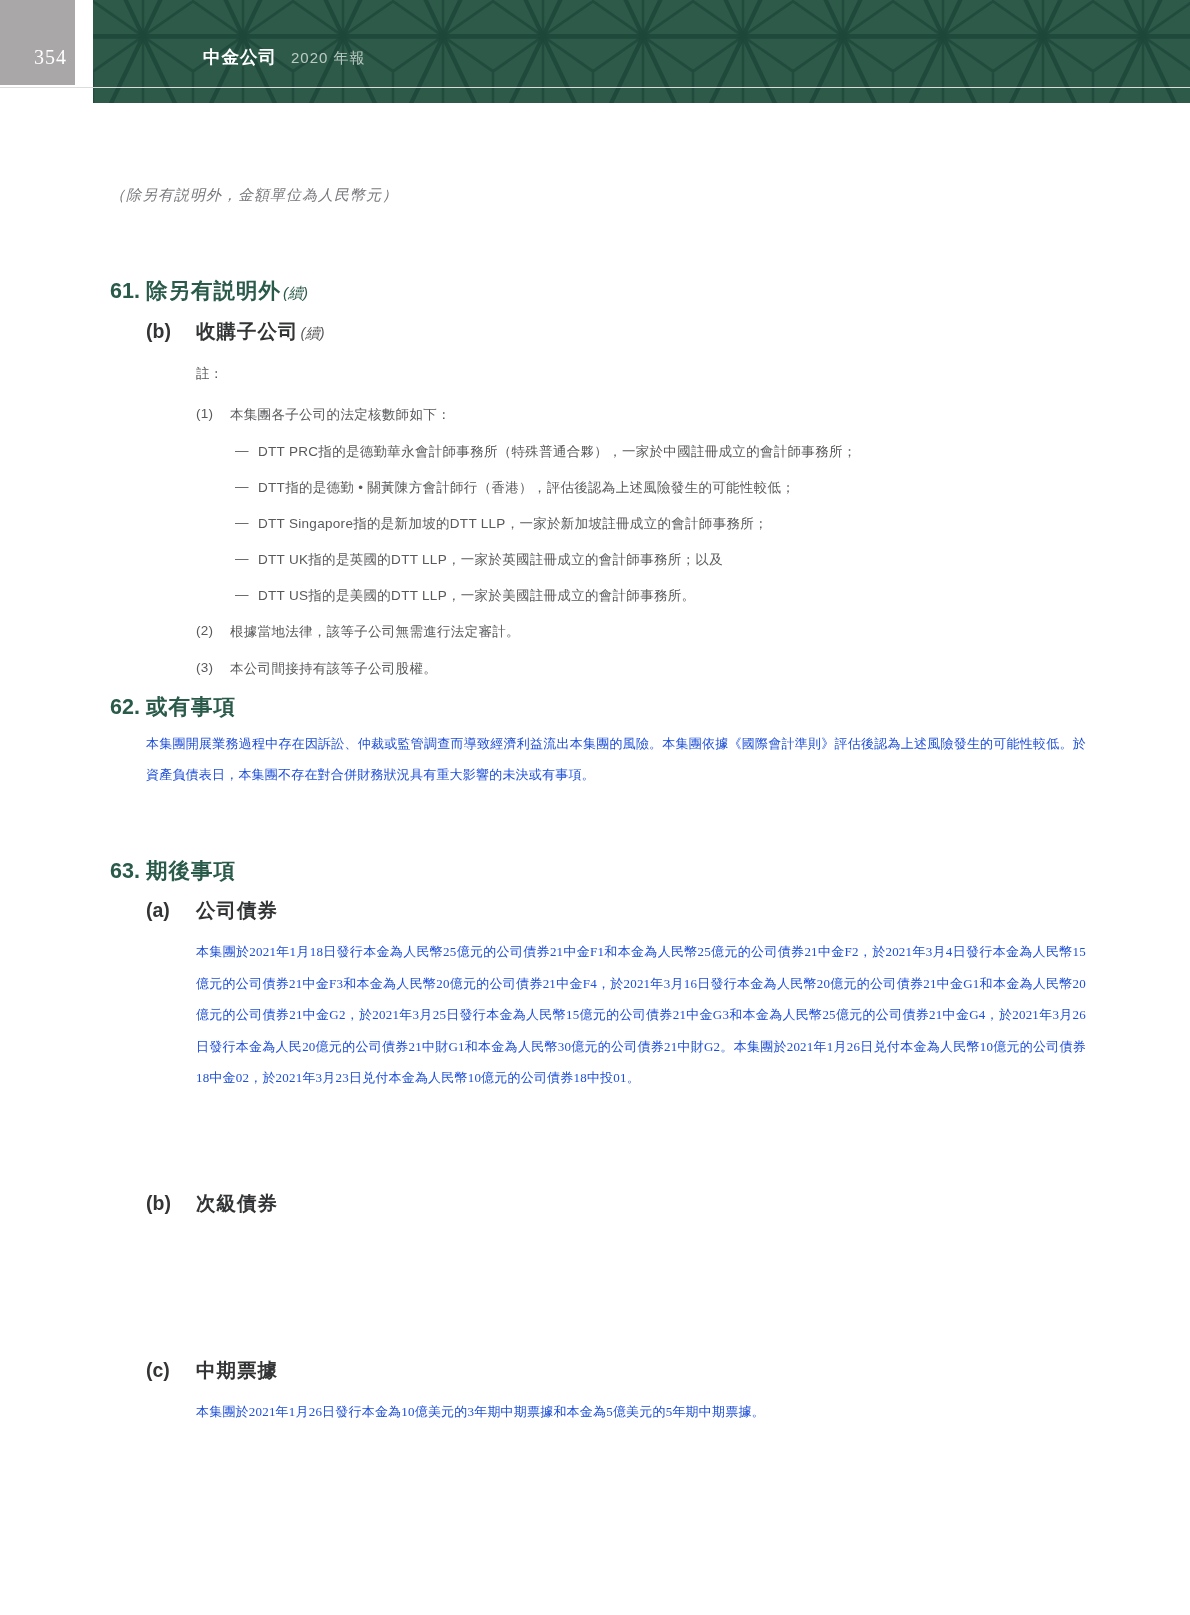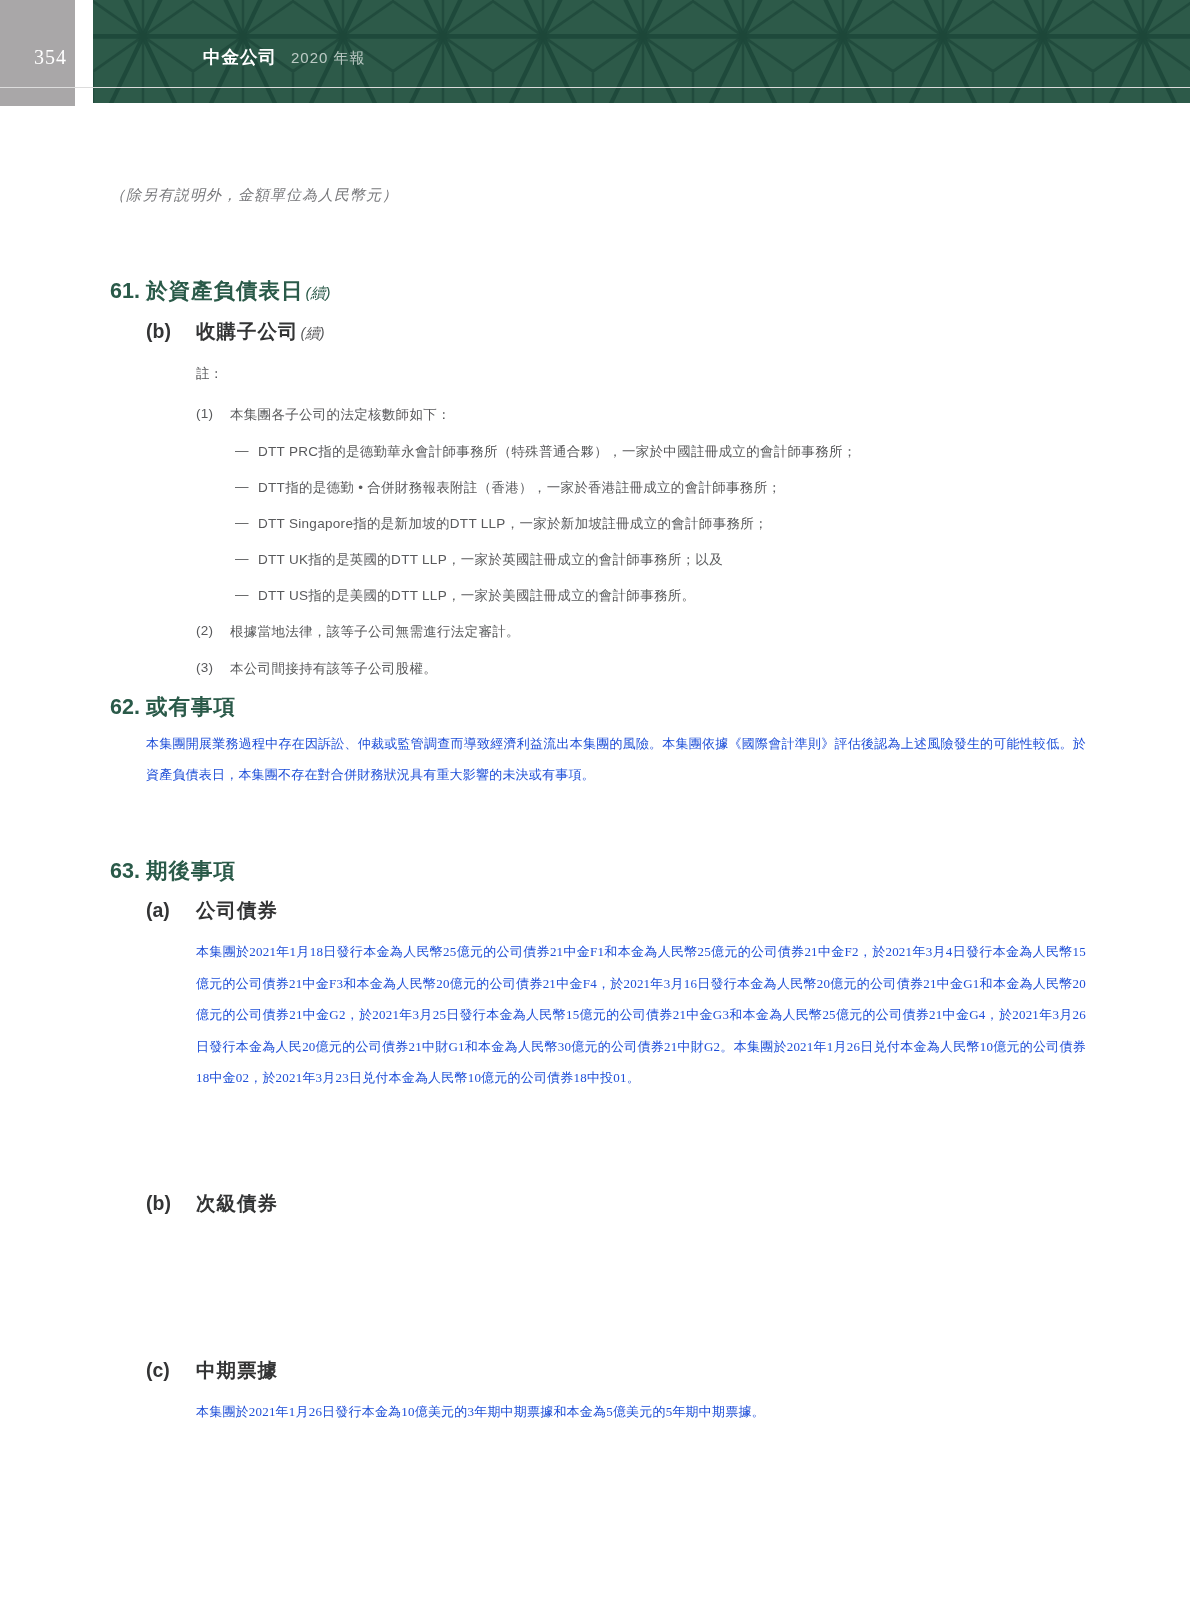--- a/index.html
+++ b/index.html
@@ -1,19 +1,19 @@
 <!DOCTYPE html>
 <html><head>
 <meta charset="utf-8">
 <style>
   html,body{margin:0;padding:0;background:#ffffff;}
   .page{position:relative;width:1190px;height:1615px;background:#fff;overflow:hidden;
         font-family:"Liberation Sans","DejaVu Sans",sans-serif;color:#4a4b4d;}
   
-  .pagenum-box{position:absolute;left:0;top:0;width:75px;height:106px;background:#a9a7a8;}
+  .pagenum-box{position:absolute;left:0;top:0;width:75px;height:85px;background:#a9a7a8;}
   .pagenum{position:absolute;left:0;top:46px;width:100%;text-align:center;padding-left:26px;box-sizing:border-box;
            font-family:"Liberation Serif","DejaVu Serif",serif;font-size:20px;color:#ffffff;letter-spacing:1px;}
   .band{position:absolute;left:93px;top:0;width:1097px;height:103px;}
   .band svg{display:block;width:100%;height:100%;}
   .brand{position:absolute;left:110px;top:45px;display:flex;align-items:baseline;gap:14px;white-space:nowrap;}
   .brand .co{font-size:17.5px;font-weight:bold;color:#ffffff;letter-spacing:1px;}
   .brand .yr{font-size:15px;color:rgba(255,255,255,0.68);letter-spacing:1px;}
   .hairline{position:absolute;left:0;top:87px;width:1190px;height:1px;background:#dcdcdc;}
   
   .doc-title{position:absolute;left:110px;top:106px;font-family:"Liberation Serif","DejaVu Serif",serif;
@@ -60,42 +60,42 @@
       <span class="co">中金公司</span>
       <span class="yr">2020 年報</span>
     </div>
   </div>
   <div class="hairline"></div>
 
   <div class="doc-sub">（除另有説明外，金額單位為人民幣元）</div>
 
   <div class="sec" style="top:276px;">
     <span class="no">61.</span>
-    <span>於資產負債表日</span>
+    <span>除另有説明外</span>
     <span class="cont">(續)</span>
   </div>
   <div class="sub" style="top:318px;">
     <span class="lab">(b)</span>
     <span>收購子公司</span>
     <span class="cont">(續)</span>
   </div>
   <div class="note-label" style="top:365px;">註：</div>
 
   <div class="note-item" style="top:406px;">
     <span class="no">(1)</span>
     <span>本集團各子公司的法定核數師如下：</span>
   </div>
 
   <div class="bullet" style="top:443px;">
     <span class="dash">—</span>
     <span>DTT PRC指的是德勤華永會計師事務所（特殊普通合夥），一家於中國註冊成立的會計師事務所；</span>
   </div>
   <div class="bullet" style="top:479px;">
     <span class="dash">—</span>
-    <span>DTT指的是德勤 • 合併財務報表附註（香港），一家於香港註冊成立的會計師事務所；</span>
+    <span>DTT指的是德勤 • 關黃陳方會計師行（香港），評估後認為上述風險發生的可能性較低；</span>
   </div>
   <div class="bullet" style="top:515px;">
     <span class="dash">—</span>
     <span>DTT Singapore指的是新加坡的DTT LLP，一家於新加坡註冊成立的會計師事務所；</span>
   </div>
   <div class="bullet" style="top:551px;">
     <span class="dash">—</span>
     <span>DTT UK指的是英國的DTT LLP，一家於英國註冊成立的會計師事務所；以及</span>
   </div>
   <div class="bullet" style="top:587px;">

